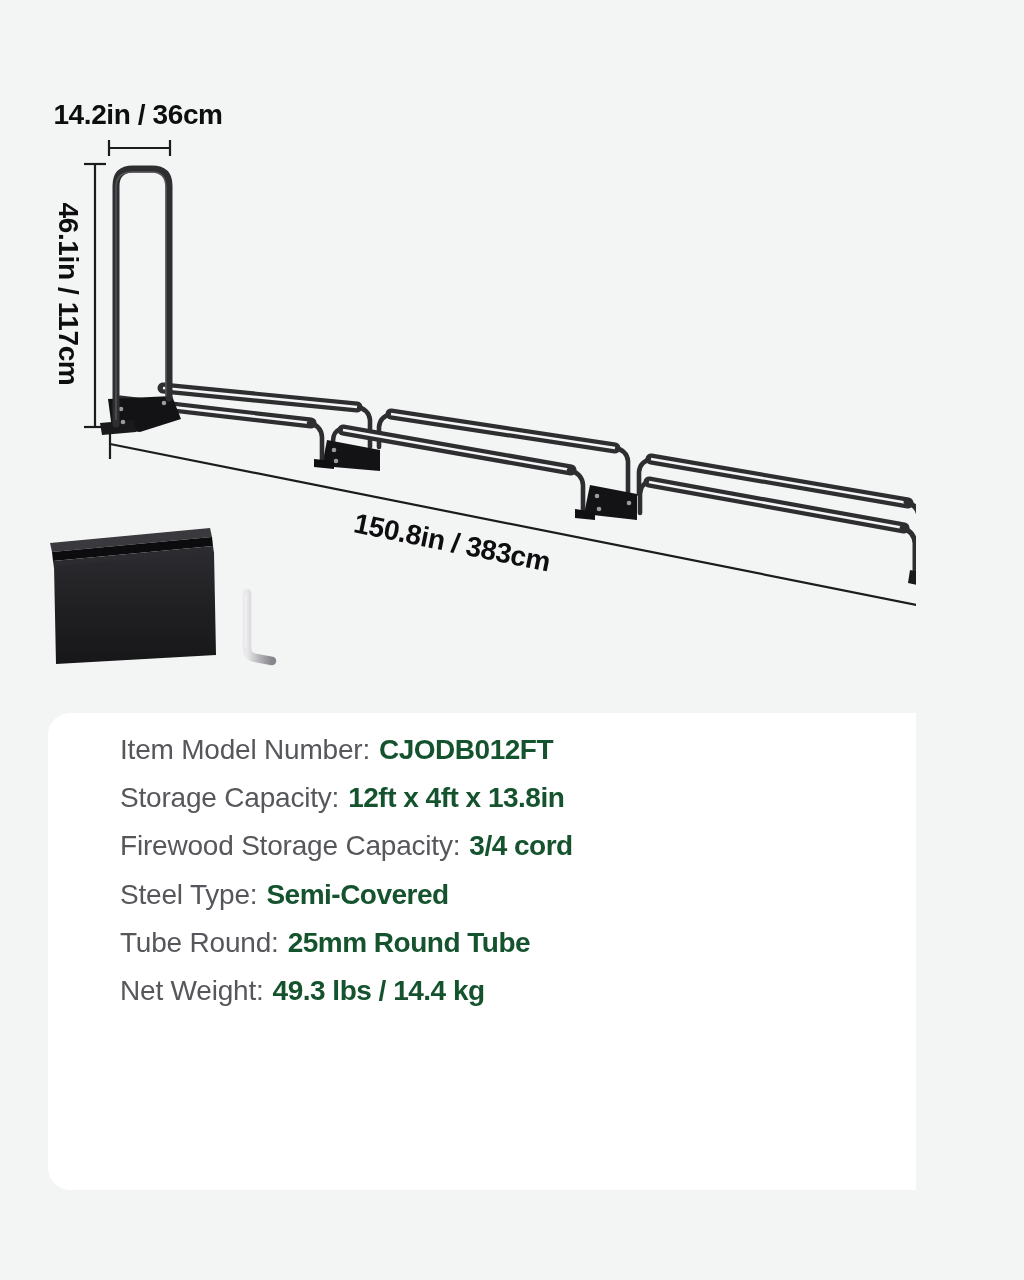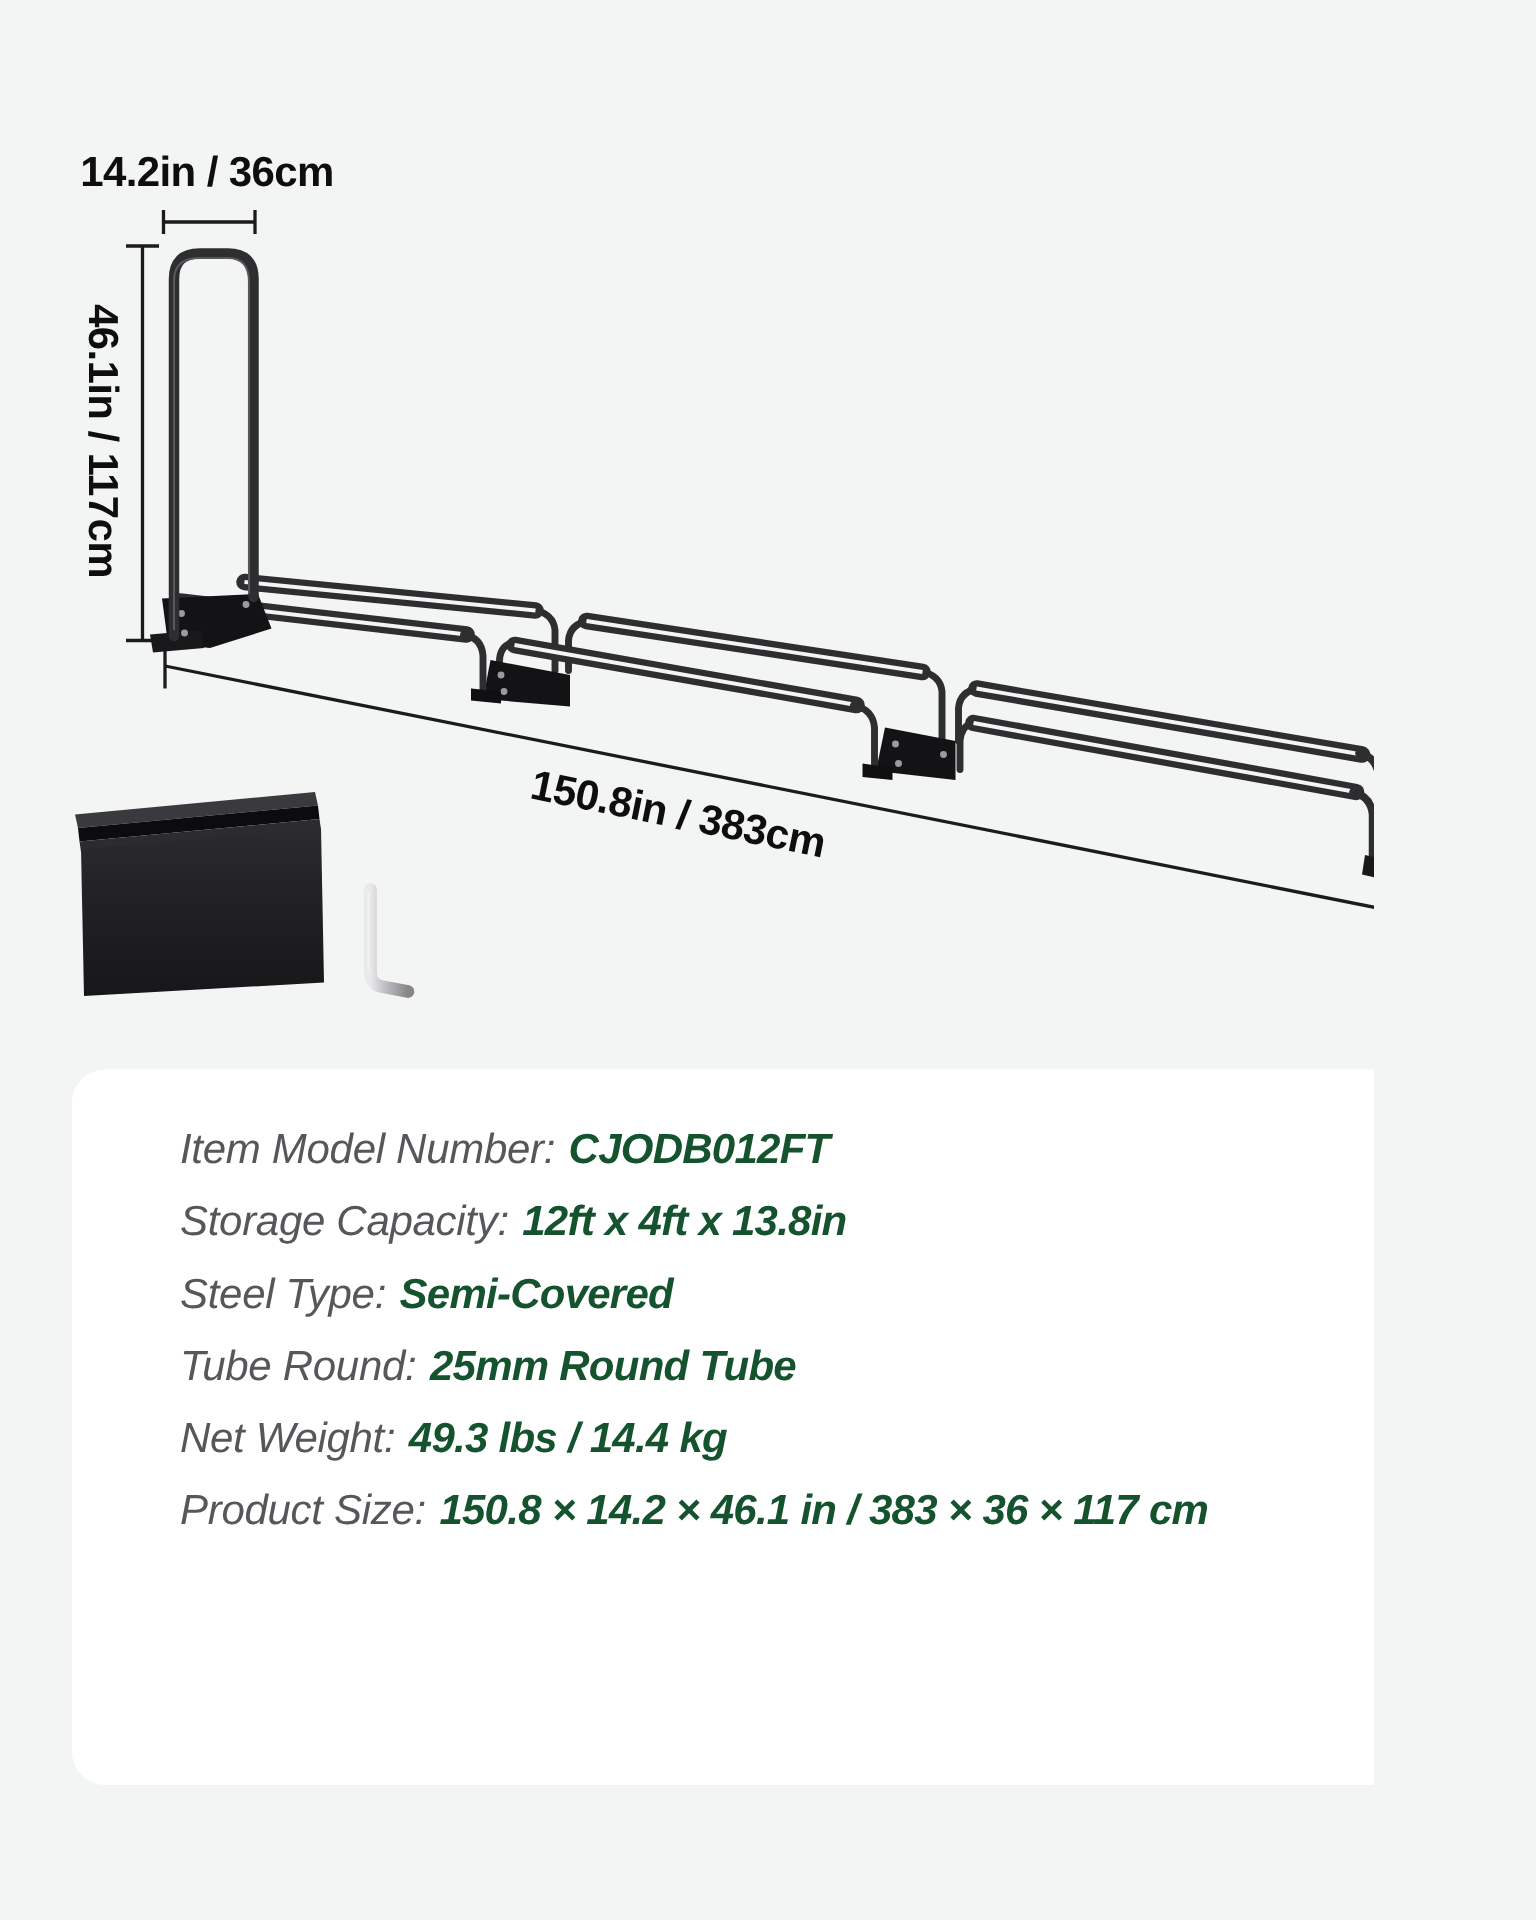--- a/index.html
+++ b/index.html
@@ -28,25 +28,24 @@
     position:absolute;
     left:48px; top:713px;
     width:928px; height:477px;
     background:#ffffff;
     border-radius:22px;
   }
   .specs-inner { padding:21px 36px 0 72px; }
   .spec-row {
     height:48.2px;
     display:flex;
-    align-items:flex-end;
+    align-items:flex-start;
     font-size:28px;
     letter-spacing:-0.2px;
     white-space:nowrap;
-    font-style:italic;
   }
   .spec-label { color:#56575b; }
   .spec-value { color:#14532d; font-weight:700; margin-left:9px; letter-spacing:-0.5px; }
 </style>
 </head>
 <body>
 
 <div class="screen">
 
   <svg class="diagram-svg" width="1024" height="712" viewBox="0 0 1024 712">
@@ -164,30 +163,30 @@
     <div class="specs-inner">
       <div class="spec-row">
         <span class="spec-label">Item Model Number:</span>
         <span class="spec-value">CJODB012FT</span>
       </div>
       <div class="spec-row">
         <span class="spec-label">Storage Capacity:</span>
         <span class="spec-value">12ft x 4ft x 13.8in</span>
       </div>
       <div class="spec-row">
+        <span class="spec-label">Firewood Storage Capacity:</span>
+        <span class="spec-value">3/4 cord</span>
+      </div>
+      <div class="spec-row">
         <span class="spec-label">Steel Type:</span>
         <span class="spec-value">Semi-Covered</span>
       </div>
       <div class="spec-row">
         <span class="spec-label">Tube Round:</span>
         <span class="spec-value">25mm Round Tube</span>
       </div>
       <div class="spec-row">
         <span class="spec-label">Net Weight:</span>
         <span class="spec-value">49.3 lbs / 14.4 kg</span>
       </div>
-      <div class="spec-row">
-        <span class="spec-label">Product Size:</span>
-        <span class="spec-value">150.8 × 14.2 × 46.1 in / 383 × 36 × 117 cm</span>
-      </div>
     </div>
   </div>
 </div>
 
 </body></html>

